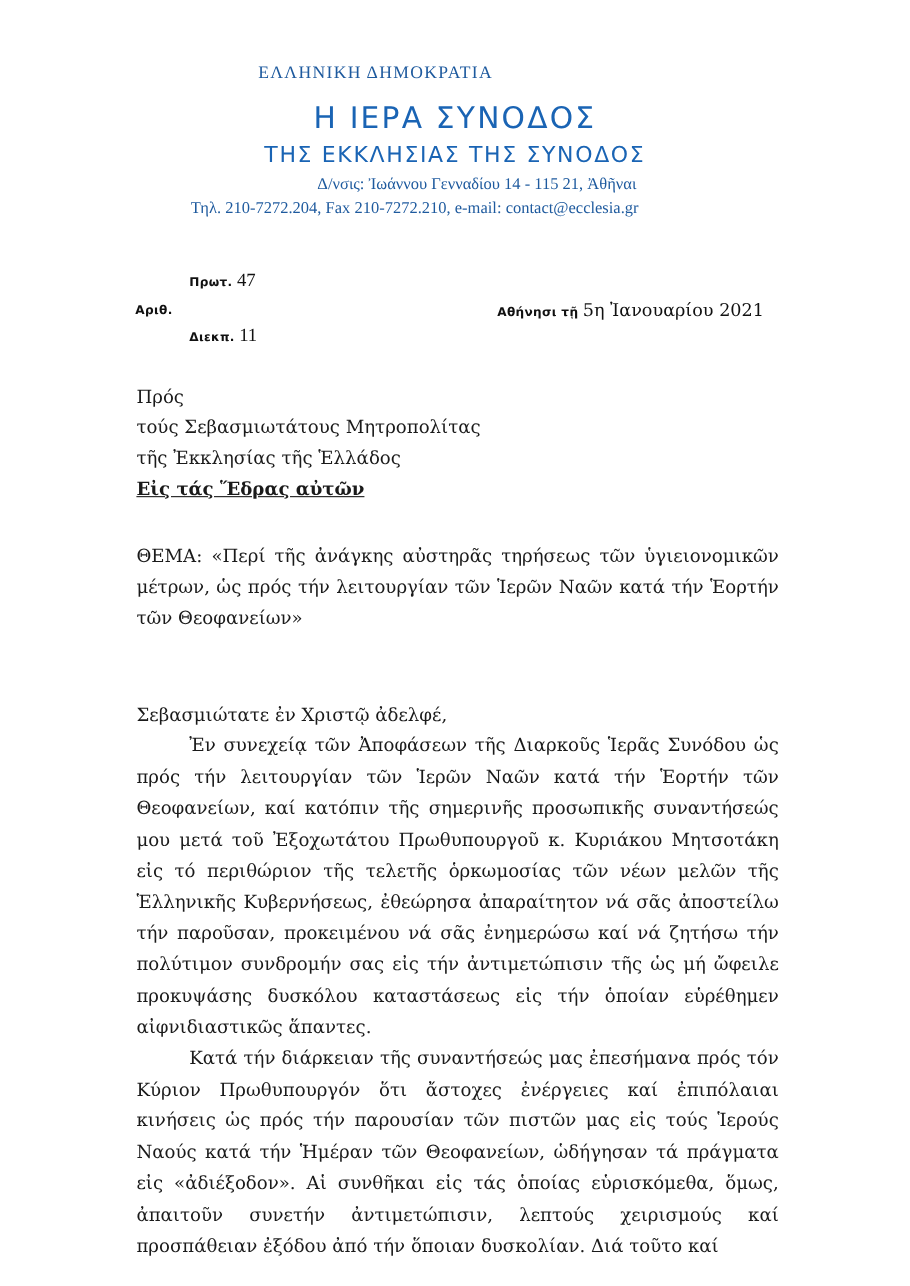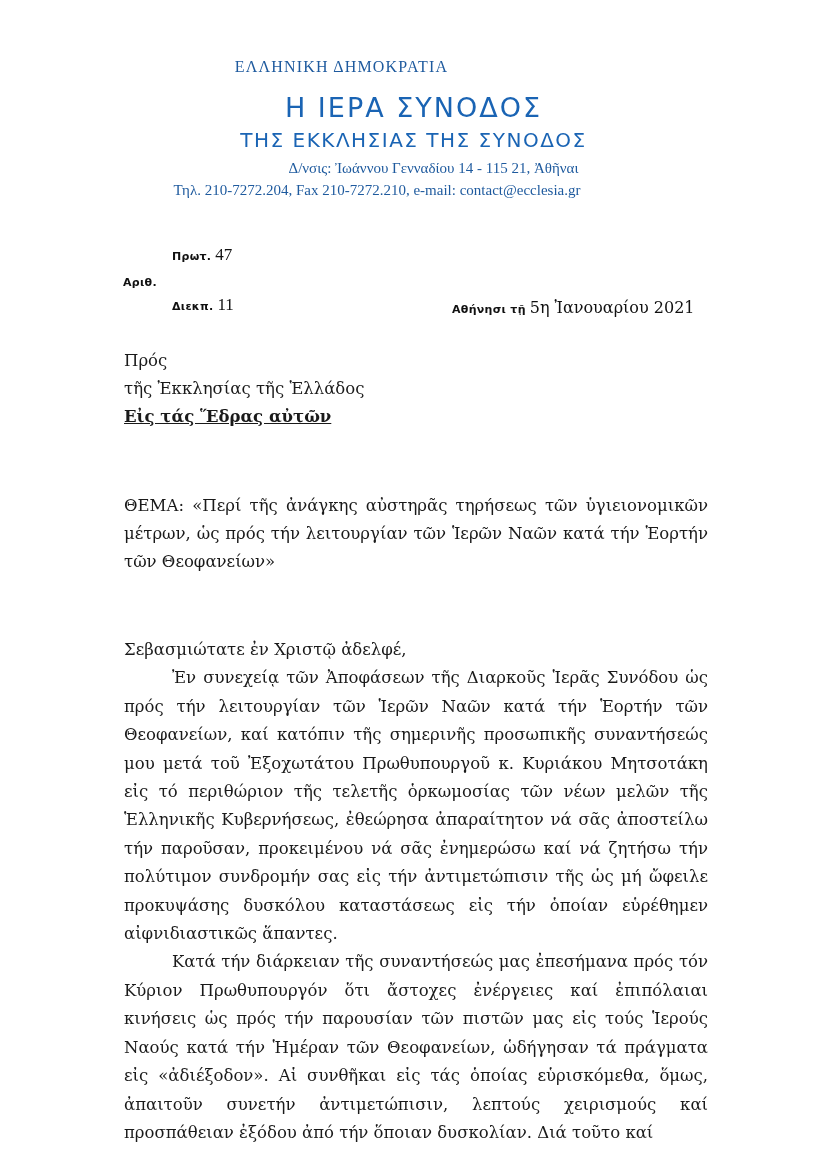--- a/index.html
+++ b/index.html
@@ -91,21 +91,21 @@
       font-size: 11px;
       font-weight: bold;
       letter-spacing: 0.3px;
     }
     .meta .val {
       font-size: 17px;
     }
     .prot { left: 172px; top: 245px; }
     .arith { left: 123px; top: 272px; }
     .diekp { left: 172px; top: 295px; }
-    .date { left: 452px; top: 272px; margin-top: 26px; }
+    .date { left: 452px; top: 272px; }
     .date .val { font-family: "DejaVu Serif", serif; font-size: 16px; }
 
     .recipient {
       position: absolute;
       left: 124px;
       top: 347px;
       font-family: "DejaVu Serif", serif;
       font-size: 16.5px;
       line-height: 28px;
     }
@@ -168,20 +168,21 @@
   <span class="lbl">Διεκπ.</span>
   <span class="val">11</span>
 </div>
 <div class="meta date">
   <span class="lbl">Αθήνησι τῇ</span>
   <span class="val">5η Ἰανουαρίου 2021</span>
 </div>
 
 <div class="recipient">
   <div>Πρός</div>
+  <div>τούς Σεβασμιωτάτους Μητροπολίτας</div>
   <div>τῆς Ἐκκλησίας τῆς Ἑλλάδος</div>
   <div class="strong-line">Εἰς τάς Ἕδρας αὐτῶν</div>
 </div>
 
 <div class="subject">
   <span class="subj-label">ΘΕΜΑ:</span>
   <span>«Περί τῆς ἀνάγκης αὐστηρᾶς τηρήσεως τῶν ὑγιειονομικῶν μέτρων, ὡς πρός τήν λειτουργίαν τῶν Ἱερῶν Ναῶν κατά τήν Ἑορτήν τῶν Θεοφανείων»</span>
 </div>
 
 <div class="body-text">

